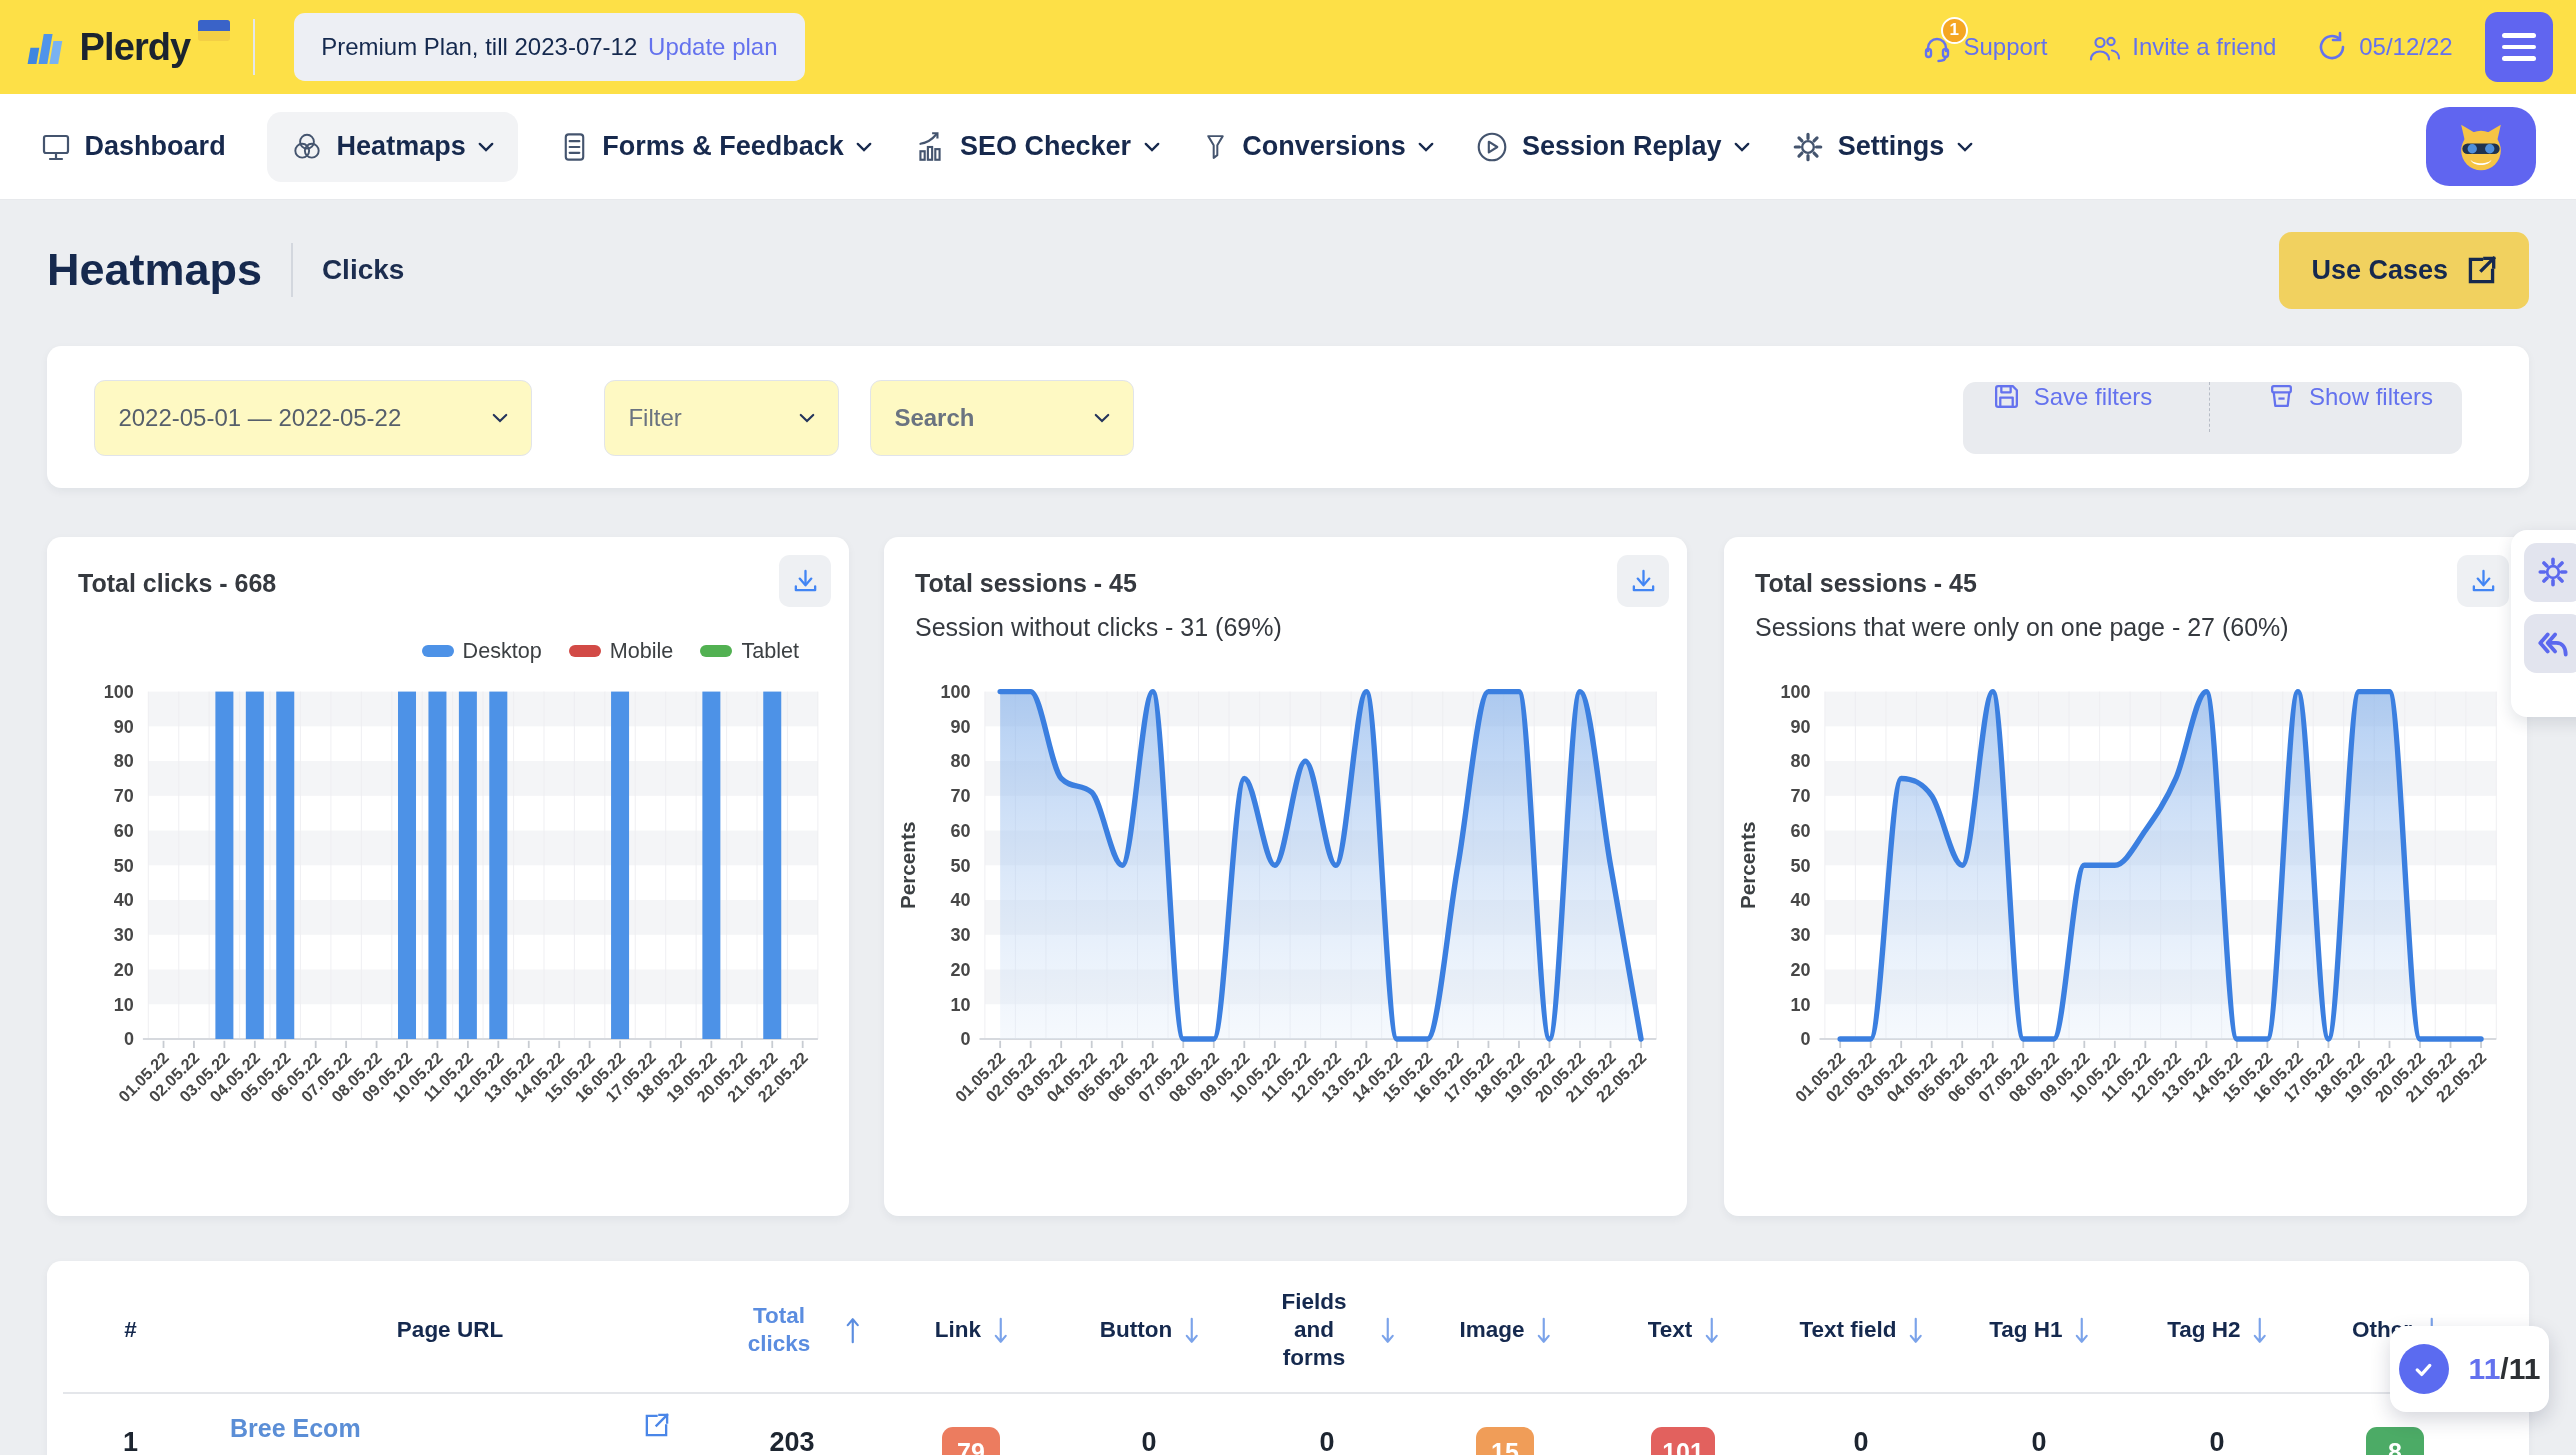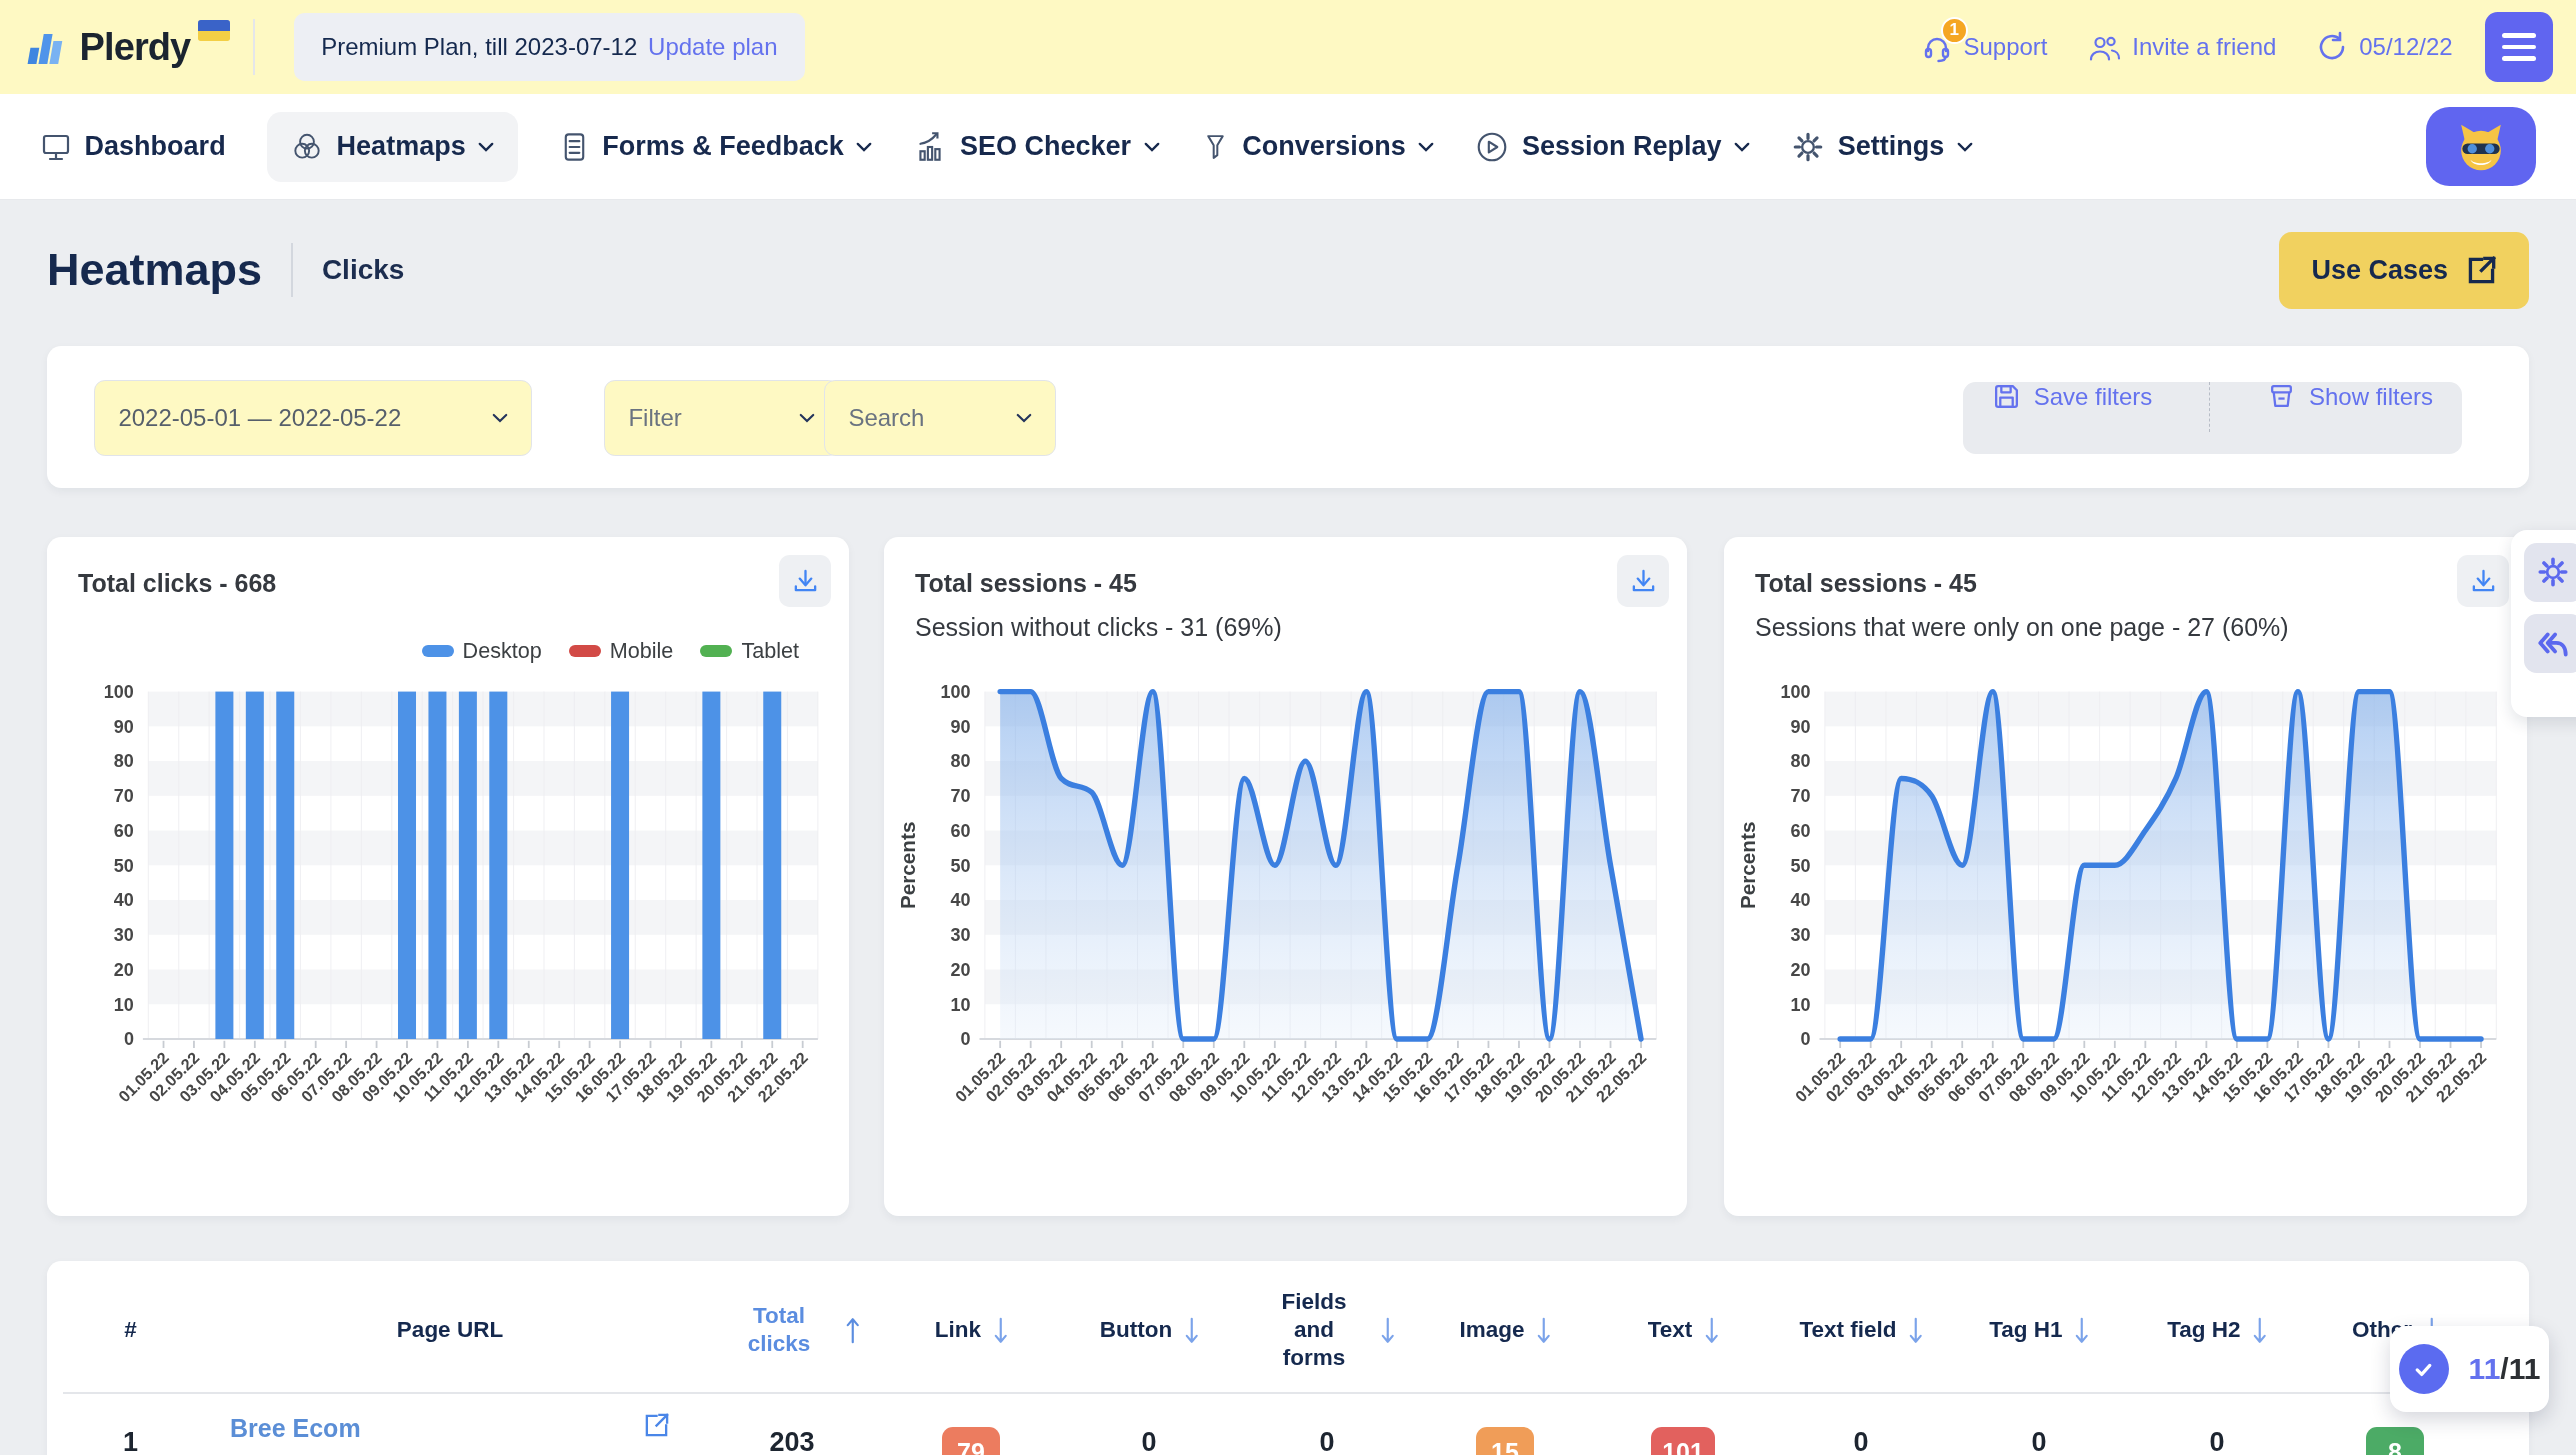--- a/index.html
+++ b/index.html
@@ -1,21 +1,21 @@
 <!DOCTYPE html>
 <html style="font-size:14.4px"><head>
 <meta charset="utf-8">
 <style>
   * { margin:0; padding:0; box-sizing:border-box; }
   html,body { width:2576px; height:1456px; overflow:hidden; }
   body { font-family:"Liberation Sans","DejaVu Sans",sans-serif; background:#eceef1; color:#17294d; }
   .root { position:relative; width:2576px; height:1456px; }
 
   
-  .topbar { position:absolute; left:0; top:0; width:2576px; height:94px; background:#fef9c3;
+  .topbar { position:absolute; left:0; top:0; width:2576px; height:94px; background:#fde047;
             display:flex; align-items:center; padding:0 23.4px; }
   .logo { display:flex; align-items:flex-start; gap:7.2px; }
   .logo-txt { font-size:38px; font-weight:800; color:#1b2430; letter-spacing:-0.9px; line-height:58px;}
   .flag { width:32px; height:21.6px; border-radius:2.7px; overflow:hidden; margin-top:1.8px; }
   .flag div:first-child { height:10.8px; background:#3a63c8; }
   .flag div:last-child  { height:10.8px; background:#f3cf45; }
   .v-div { width:1.8px; height:56px; background:#e4e6ea; margin:0 23.4px; }
   .sites-group { display:flex; height:68px; }
   .sites-btn { display:flex; align-items:center; gap:14.4px; background:#6065f0; color:#fff;
                border:none; border-radius:10.8px 0 0 10.8px; padding:0 27px; font-size:25px; cursor:pointer;}
@@ -52,21 +52,21 @@
 
   
   .card { background:#fff; border-radius:14.4px; box-shadow:0 3.6px 9px rgba(20,30,60,.05); position:absolute; }
   .filter-card { left:47px; top:346px; width:2482px; height:142px; }
   .select { position:absolute; top:34px; height:76px; border:1.8px solid #e1e4ea; border-radius:10.8px; background:#fef9c3;
             display:flex; align-items:center; justify-content:space-between; padding:0 23.4px; font-size:24px;
             color:#565f6b; cursor:pointer; }
   .select.gray { color:#6a7380; }
   .sel-date { left:47px;  width:438px; }
   .sel-filter { left:557px; width:235px; }
-  .sel-search { left:777px; width:232px; }
+  .sel-search { left:823px; width:264px;font-weight:bold; }
   .filters-pill { position:absolute; right:67px; top:36px; height:72px; background:#e9ebef; border-radius:12.6px;
                   display:flex; align-items:flex-start;gap:28px; }
   .filters-pill .f-item { display:flex; align-items:center; gap:12.6px; padding:0 29px; font-size:24px;
                           color:#6472ee; cursor:pointer; }
   .f-sep { width:0; height:50px; border-left:1.8px dashed #b7bcc6; }
 
   
   .chart-card { top:537px; height:679px; }
   #chart-card-0 { left:47px;  width:802px; }
   #chart-card-1 { left:884px; width:803px; }

